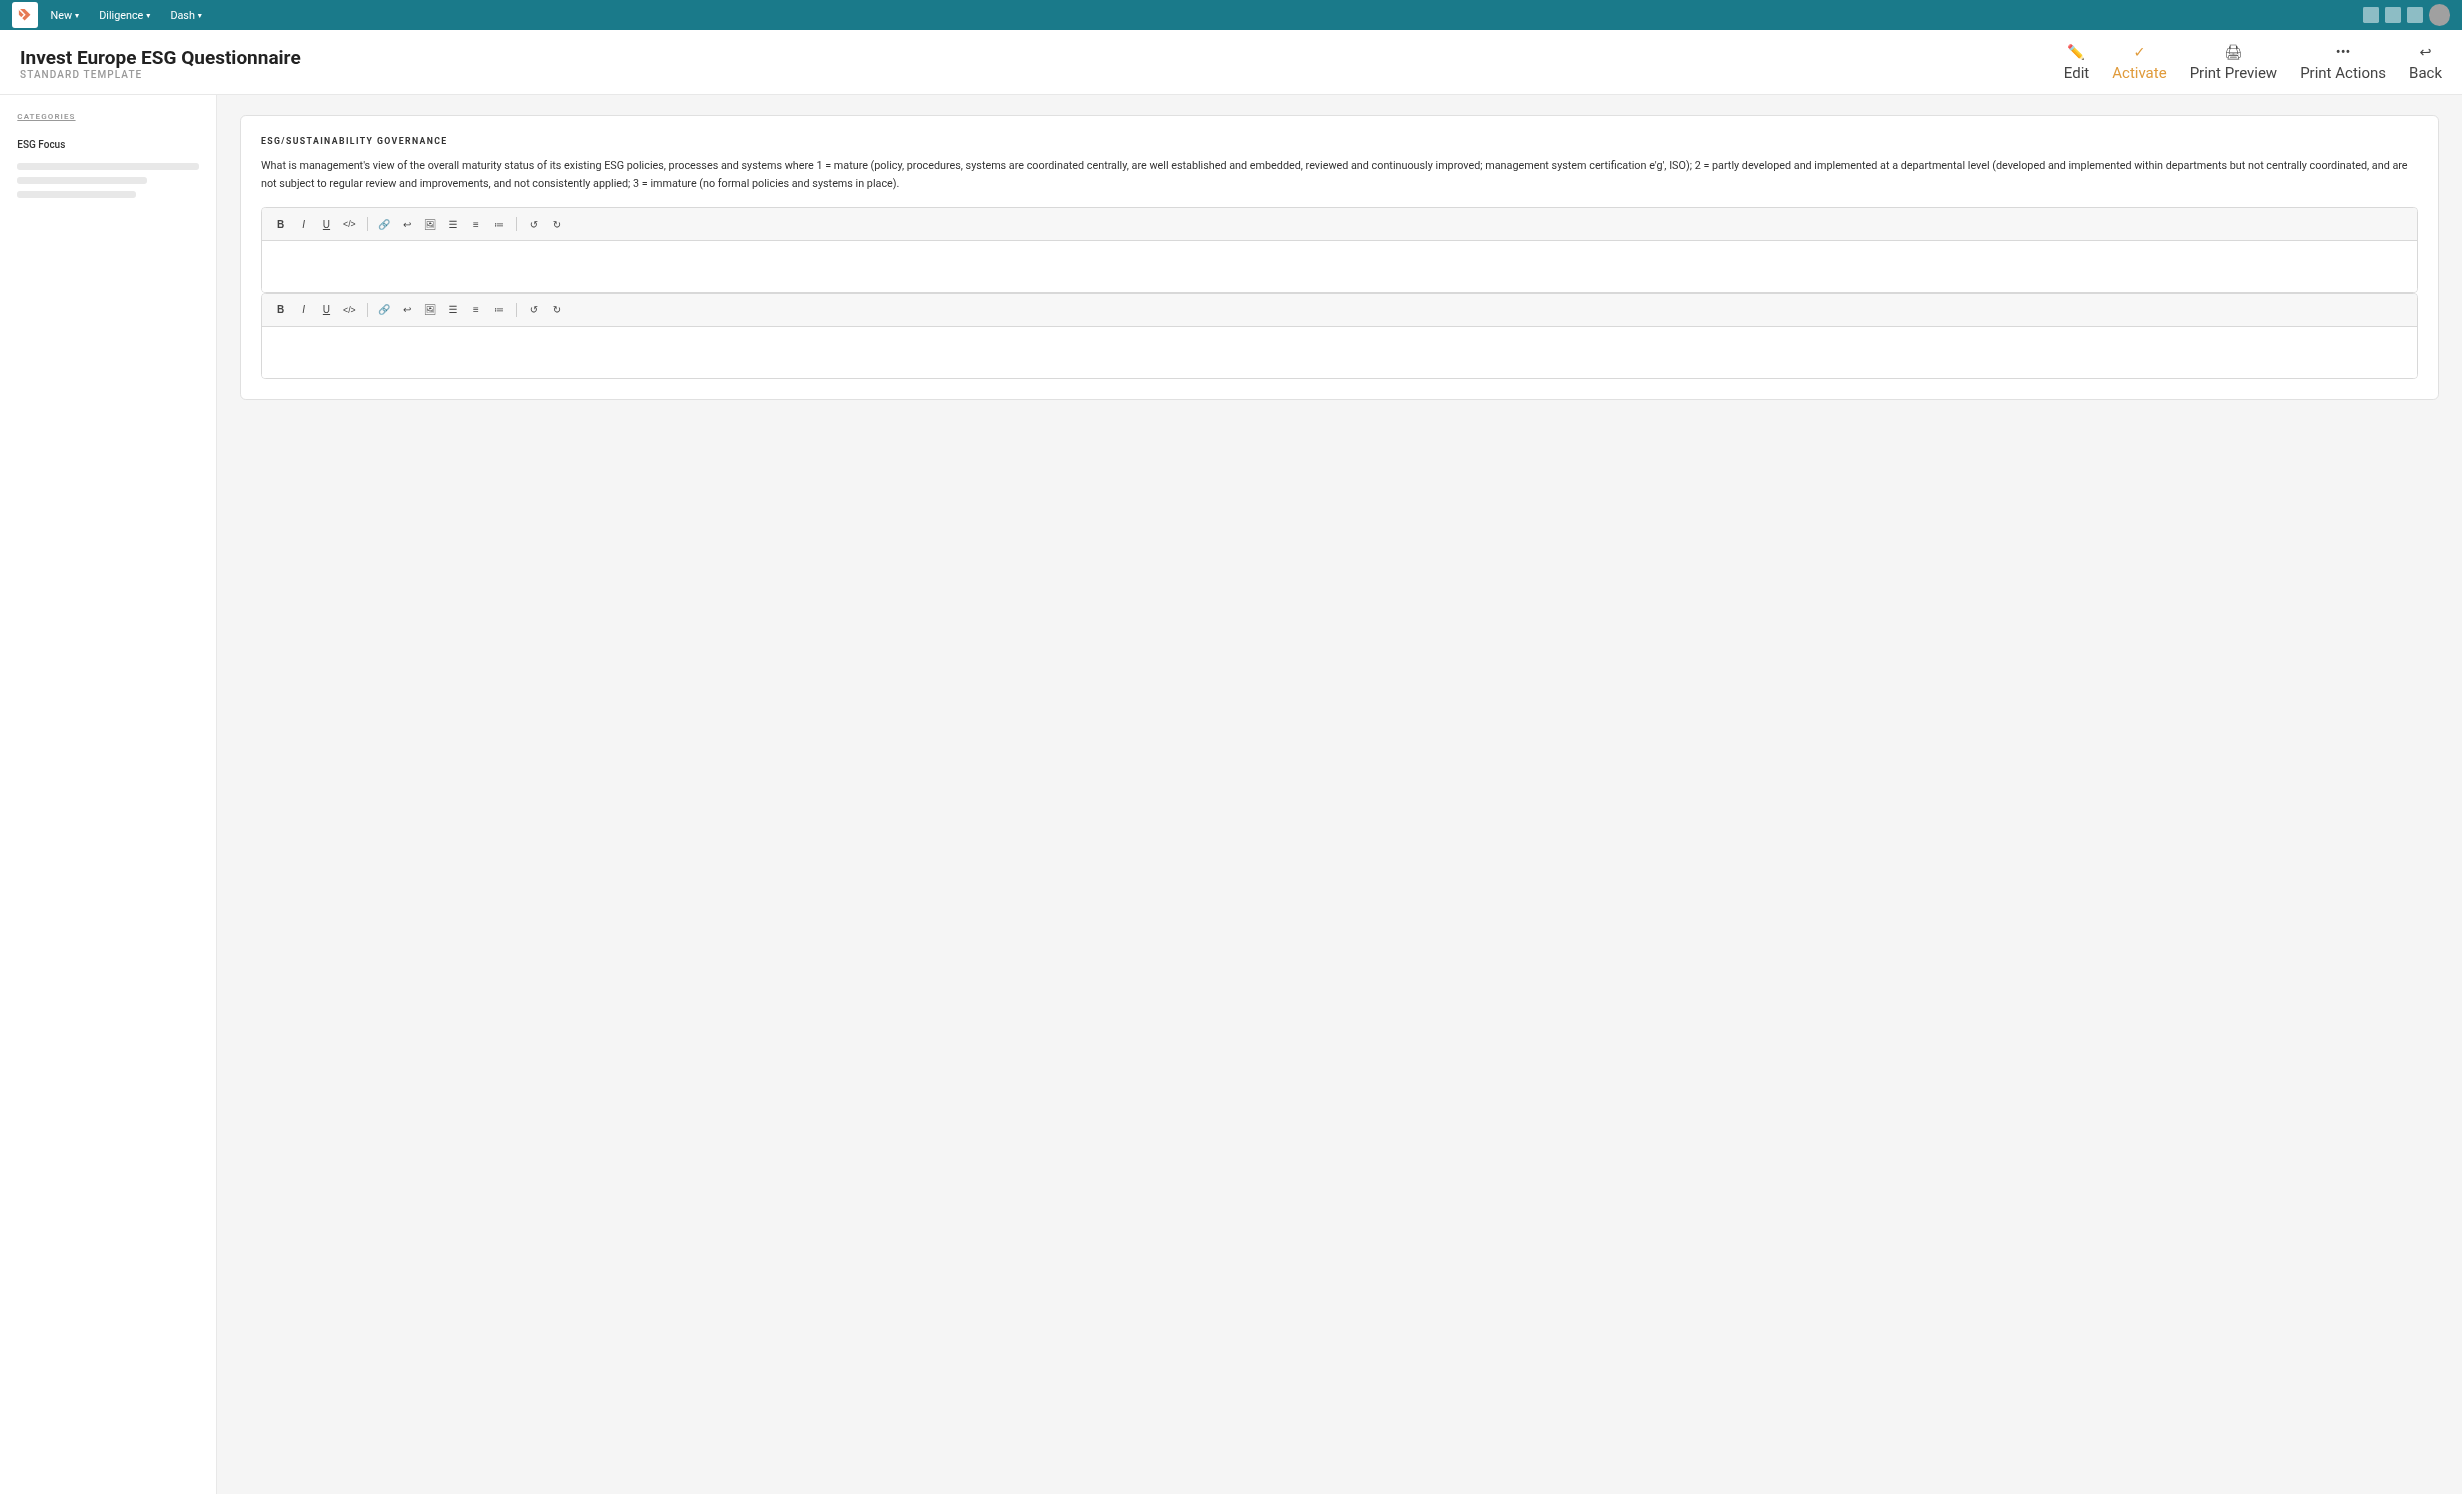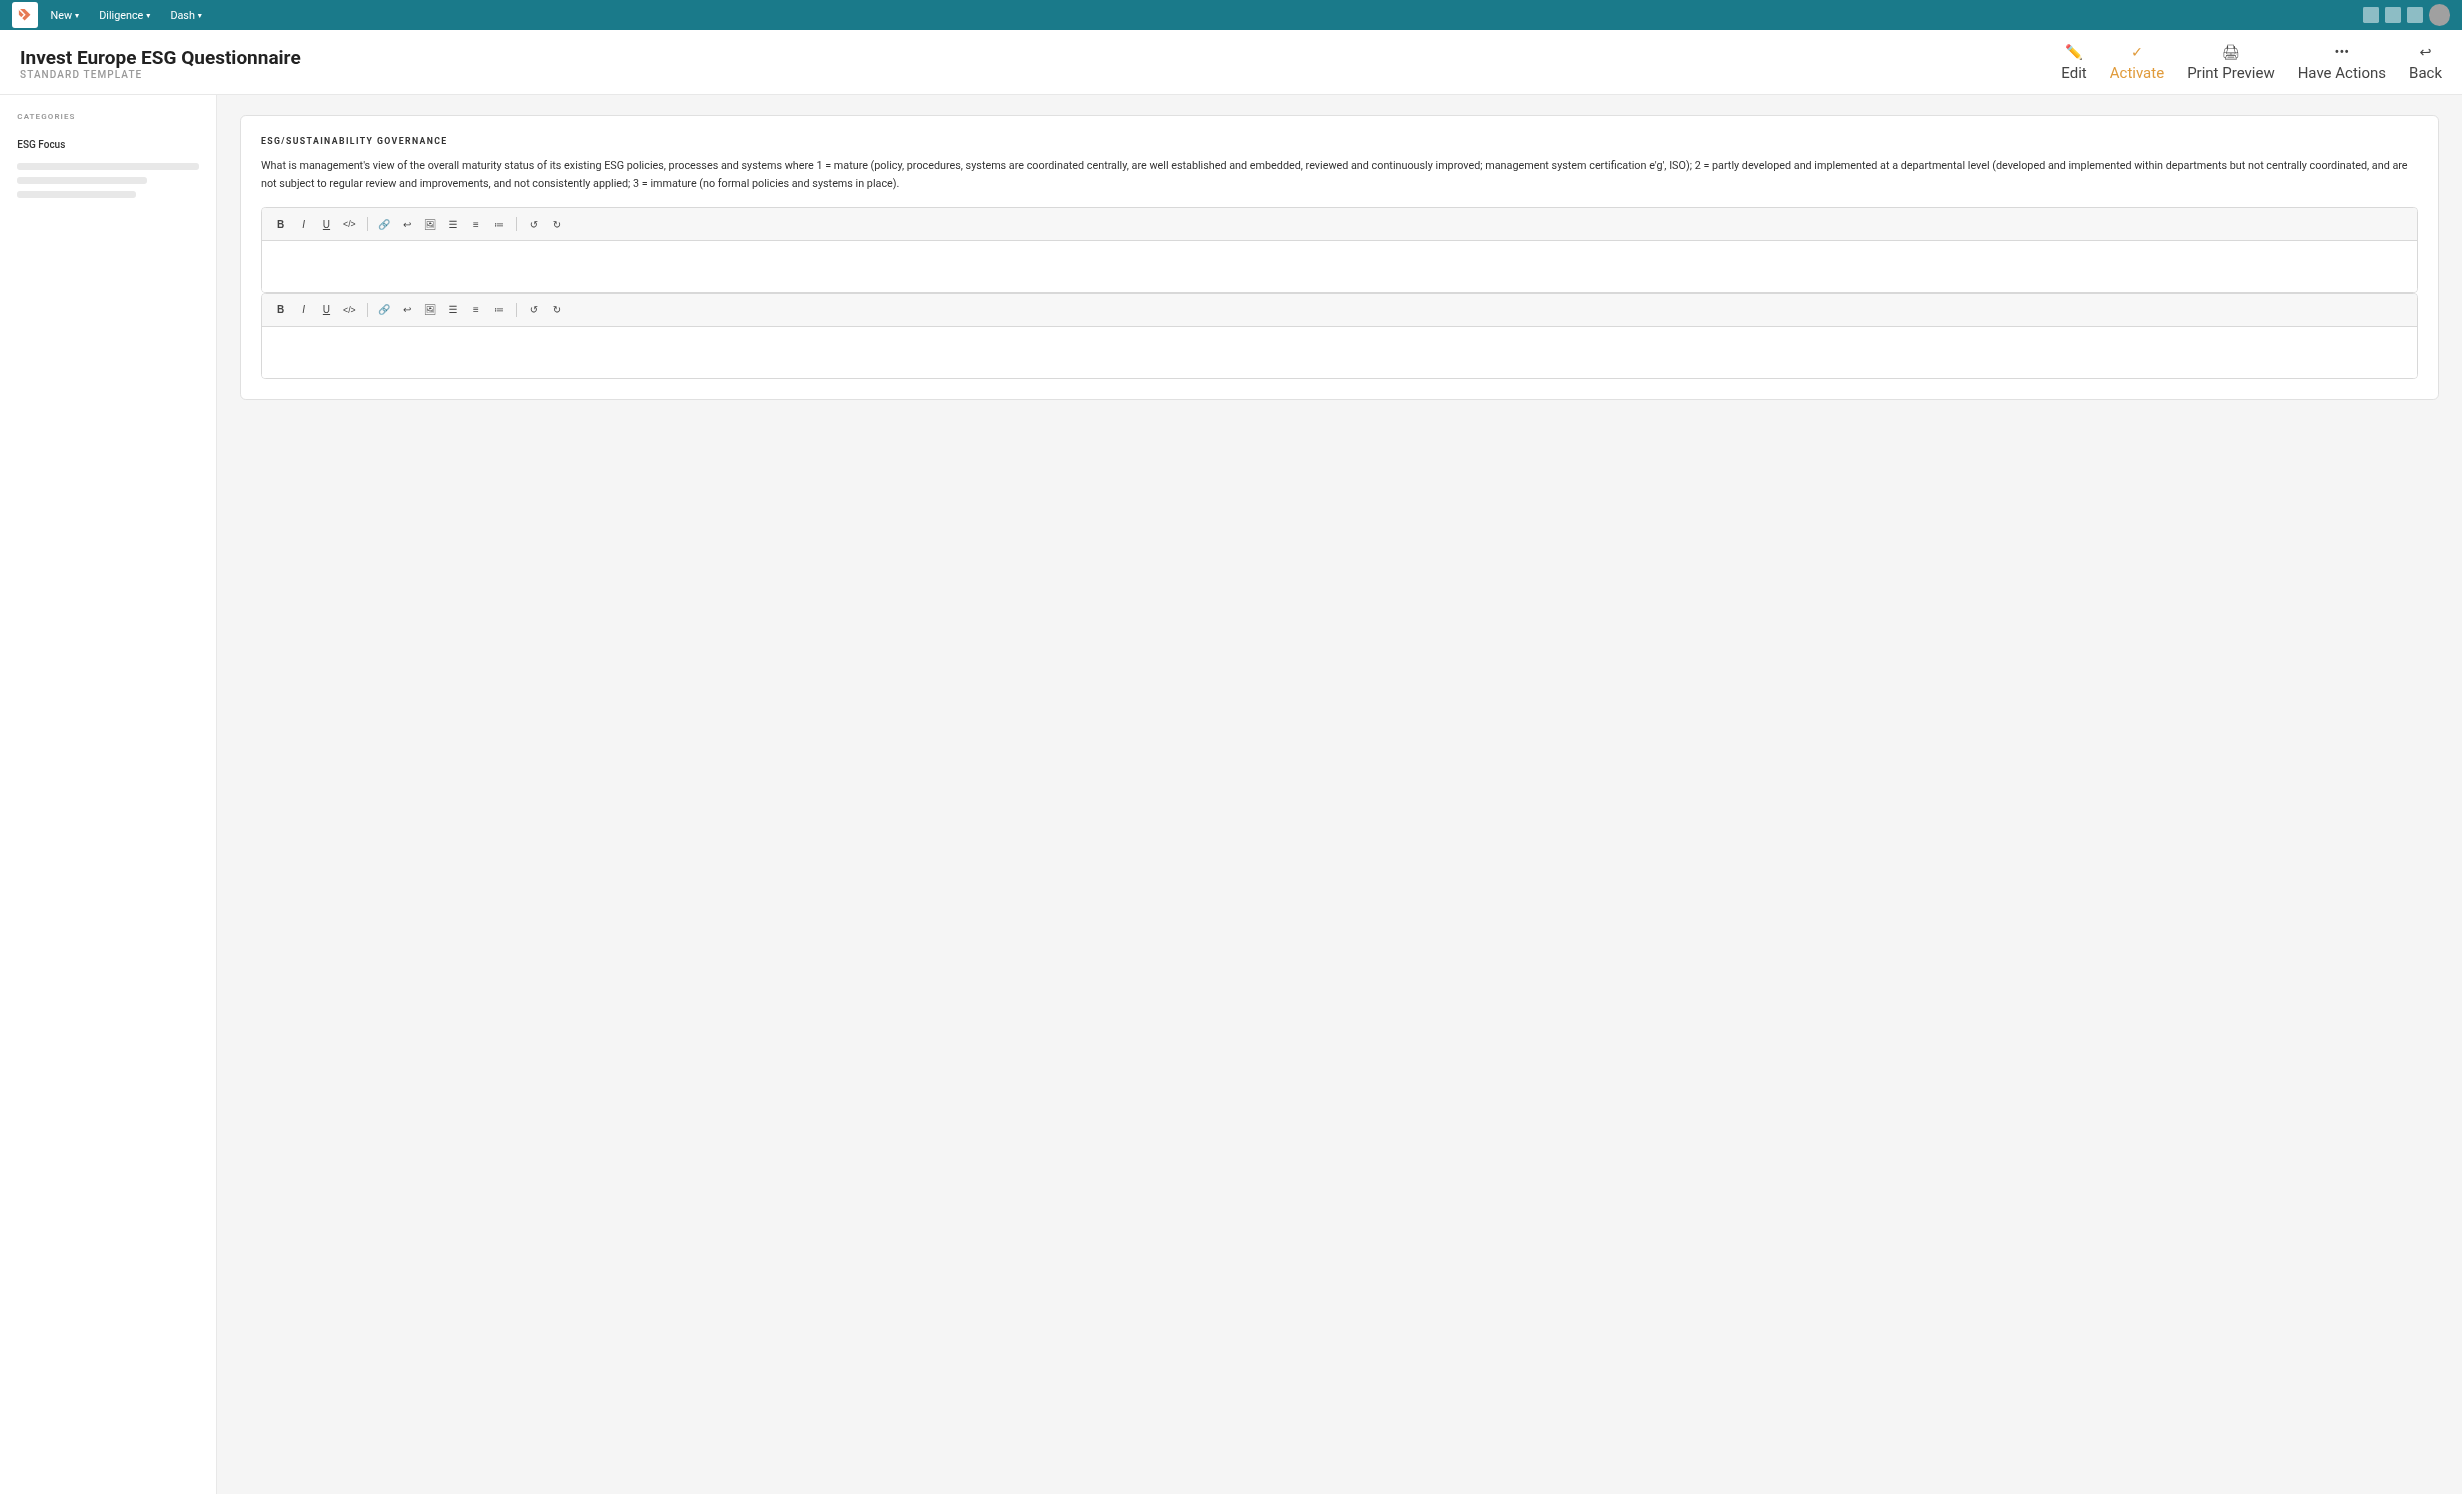--- a/index.html
+++ b/index.html
@@ -75,20 +75,21 @@
       min-width: 217px;
       background: white;
       border-right: 0.7px solid #e8e8e8;
       overflow-y: auto;
       padding: 17.3px 0;
     }
     .sidebar-categories-label {
       font-size: 8px; letter-spacing: 1.1px; color: #999;
       font-weight: 600; text-transform: uppercase;
       padding: 0 17.3px 11.6px;
+      text-decoration: underline;
     }
     .sidebar-section { margin-bottom: 5.8px; }
     .sidebar-section-title {
       font-size: 10px; color: #333; font-weight: 500;
       padding: 5.8px 17.3px;
       cursor: pointer;
     }
     .sidebar-sub-item {
       font-size: 10px; color: #555;
       padding: 5.8px 17.3px 5.8px 29px;
@@ -206,21 +207,21 @@
     <div class="toolbar-action active">
       <span class="icon" style="color:#e09b3c;">✓</span>
       <span class="label">Activate</span>
     </div>
     <div class="toolbar-action">
       <span class="icon">🖨</span>
       <span class="label">Print Preview</span>
     </div>
     <div class="toolbar-action">
       <span class="icon">•••</span>
-      <span class="label">Have Actions</span>
+      <span class="label">Print Actions</span>
     </div>
     <div class="toolbar-action">
       <span class="icon">↩</span>
       <span class="label">Back</span>
     </div>
   </div>
 </div>
 
 <div class="main-layout">
 

